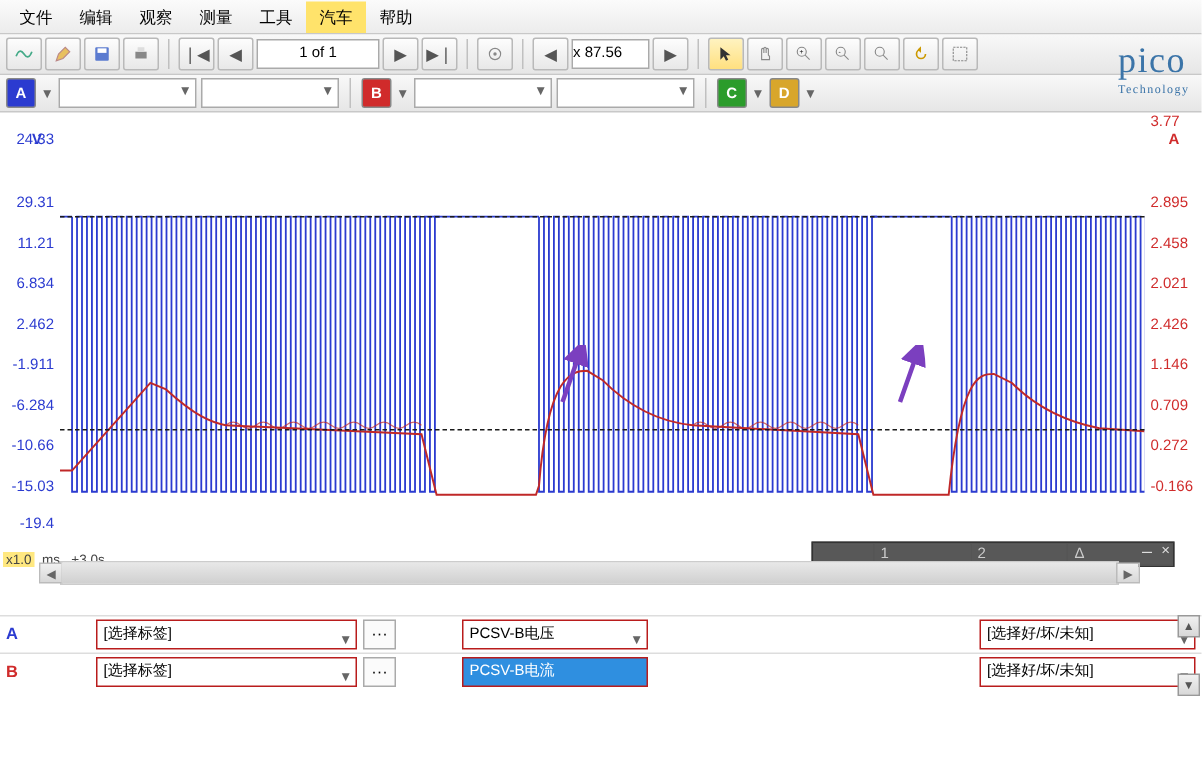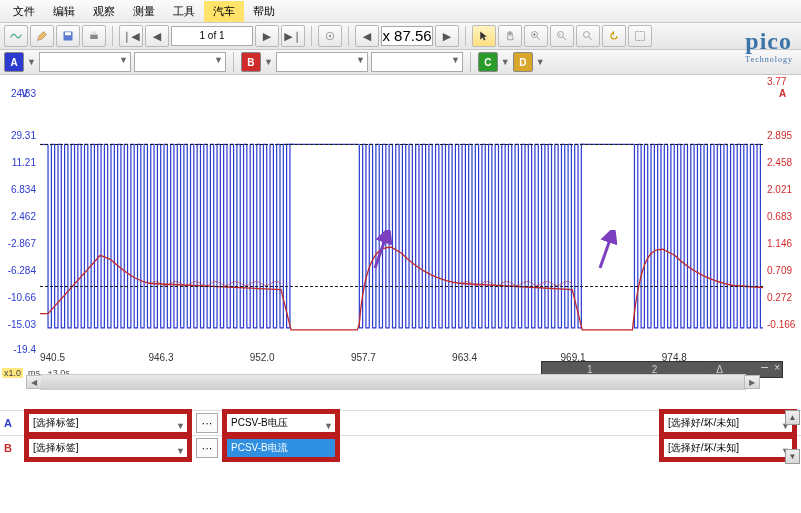--- a/index.html
+++ b/index.html
@@ -5,23 +5,23 @@
   body { margin:0; font-family:"Microsoft YaHei",Arial,sans-serif; font-size:11px; background:#fff;}
   .window { width:801px; height:513px; position:relative; background:#fff;}
   .menubar { height:22px; background:linear-gradient(#fbfbfb,#ececec); border-bottom:1px solid #c8c8c8; display:flex; align-items:center; padding:0 4px;}
   .menubar span { padding:3px 9px; cursor:default;}
   .menubar span.hl { background:#ffe36b;}
   .toolbar1 { height:26px; background:linear-gradient(#f8f8f8,#e6e6e6); border-bottom:1px solid #c8c8c8; display:flex; align-items:center; padding:0 4px; gap:2px;}
   .tbtn { width:22px; height:20px; border:1px solid #b9b9b9; border-radius:2px; background:linear-gradient(#fdfdfd,#e8e8e8); display:flex; align-items:center; justify-content:center; font-size:11px; color:#555;}
   .tbtn svg {width:12px;height:12px;}
   .sep { width:1px; height:20px; background:#c0c0c0; margin:0 4px;}
   .pgbox { height:18px; border:1px solid #aaa; width:80px; text-align:center; background:#fff; line-height:18px; font-size:10px;}
-  .zoombox{height:18px;border:1px solid #aaa;width:50px;text-align:center;background:#fff;line-height:18px;font-size:15px;}
+  .zoombox{height:18px;border:1px solid #aaa;width:50px;text-align:left;background:#fff;line-height:18px;font-size:10px;}
   .logo { position:absolute; right:8px; top:28px; font-family:Georgia,serif; color:#3b74a8; }
-  .logo .p{font-size:24px; letter-spacing:1px; font-weight:bold;}
+  .logo .p{font-size:24px; letter-spacing:1px; font-weight:normal;}
   .logo .t{font-size:8px; color:#3b74a8; text-align:right; letter-spacing:1px;}
   .chanbar { height:24px; background:linear-gradient(#f8f8f8,#e6e6e6); border-bottom:1px solid #c8c8c8; display:flex; align-items:center; padding:0 4px; gap:3px;}
   .chbtn { width:18px;height:18px; border:1px solid #888; border-radius:2px; display:flex;align-items:center;justify-content:center; font-weight:bold; font-size:10px; color:#fff;}
   .A{background:#2b3bd0;} .B{background:#d02b2b;} .C{background:#2b9c2b;} .D{background:#d8a62b;}
   .drop{width:90px;height:18px;border:1px solid #aaa;background:#fff;position:relative;}
   .darr{position:absolute;right:2px;top:2px;font-size:9px;color:#666;}
   .plot { position:absolute; left:0; top:76px; right:0; height:296px; }
   .yaxis-left{position:absolute;left:2px;top:0;bottom:20px;width:36px;}
   .yaxis-right{position:absolute;right:2px;top:0;bottom:20px;width:34px;text-align:right;}
   .ylab{position:absolute;font-size:10px;}
@@ -42,21 +42,21 @@
   .chA{color:#fff;}
   .sq{display:inline-block;width:8px;height:8px;margin-right:3px;}
   .closeX{position:absolute;right:2px;top:0;font-size:10px;color:#ddd;}
   .minus{position:absolute;right:14px;top:-2px;font-size:12px;color:#ddd;}
   .tabbar{position:absolute;left:0;right:0;top:392px;height:18px;background:linear-gradient(#5a5a5a,#3b3b3b);color:#ddd;display:flex;align-items:center;padding:0 6px;font-size:11px;}
   .tabbar .cls{position:absolute;right:6px;}
   .labelsgrid{position:absolute;left:0;right:0;top:410px;height:52px;background:#fff;}
   .lrow{height:24px;display:flex;align-items:center;border-top:1px solid #ddd;padding:0 4px;gap:4px;}
   .lch{width:16px;font-weight:bold;font-size:11px;}
   .lchA{color:#2b3bd0;} .lchB{color:#d02b2b;}
-  .combo{display:inline-block;height:18px;border:5px solid #b91c1c;background:#fff;padding:0 14px 0 4px;position:relative;font-size:10px;line-height:18px;min-width:140px;}
+  .combo{display:inline-block;height:18px;border:1px solid #b91c1c;background:#fff;padding:0 28px 0 4px;position:relative;font-size:10px;line-height:18px;min-width:140px;margin-left:40px;}
   .combo .darr{right:2px;top:3px;}
   .dots{width:20px;height:18px;border:1px solid #aaa;display:inline-flex;align-items:center;justify-content:center;background:#fbfbfb;font-size:11px;}
   .combo.hl{background:#2f8fe0;color:#fff;}
   .scrolls{position:absolute; right:3px; top:410px; width:13px;}
   .sbtn{width:13px;height:13px;background:linear-gradient(#f0f0f0,#d8d8d8);border:1px solid #999;display:flex;align-items:center;justify-content:center;font-size:8px;color:#555;}
   .caption{position:absolute;left:0;right:0;top:475px;text-align:center;font-size:14px;font-family:SimSun,"Microsoft YaHei";}
   .caption b{font-weight:bold;}
   .scrollbar-h{position:absolute;left:40px;right:55px;top:374px;height:14px;background:#efefef;border:1px solid #ccc;}
   .scrollbar-h .thumb{position:absolute;left:0;top:0;bottom:0;width:100%;background:linear-gradient(#e8e8e8,#d0d0d0);}
   .scrollbar-h .ab{position:absolute;top:0;bottom:0;width:14px;background:linear-gradient(#f0f0f0,#d8d8d8);border:1px solid #bbb;display:flex;align-items:center;justify-content:center;font-size:8px;color:#666;}
@@ -191,33 +191,33 @@
   </div>
 
   <div class="plot">
     <div class="yaxis-left">
       <div class="ylab l" style="top:12px">24.33</div>
       <div class="ylab l" style="top:12px;color:#2b3bd0;font-weight:bold;right:10px">V</div>
       <div class="ylab l" style="top:54px">29.31</div>
       <div class="ylab l" style="top:81px">11.21</div>
       <div class="ylab l" style="top:108px">6.834</div>
       <div class="ylab l" style="top:135px">2.462</div>
-      <div class="ylab l" style="top:162px">-2.867</div>
+      <div class="ylab l" style="top:162px">-1.911</div>
       <div class="ylab l" style="top:189px">-6.284</div>
       <div class="ylab l" style="top:216px">-10.66</div>
       <div class="ylab l" style="top:243px">-15.03</div>
       <div class="ylab l" style="top:268px">-19.4</div>
     </div>
     <div class="yaxis-right">
       <div class="ylab r" style="top:0">3.77</div>
       <div class="ylab r" style="top:12px;font-weight:bold;left:14px">A</div>
       <div class="ylab r" style="top:54px">2.895</div>
       <div class="ylab r" style="top:81px">2.458</div>
       <div class="ylab r" style="top:108px">2.021</div>
-      <div class="ylab r" style="top:135px">0.683</div>
+      <div class="ylab r" style="top:135px">2.426</div>
       <div class="ylab r" style="top:162px">1.146</div>
       <div class="ylab r" style="top:189px">0.709</div>
       <div class="ylab r" style="top:216px">0.272</div>
       <div class="ylab r" style="top:243px">-0.166</div>
     </div>
 
     <div class="canvas">
       <div class="dashedH" style="top:64px"></div>
       <div class="dashedH" style="top:206px"></div>
       <svg width="100%" height="100%" viewBox="0 0 720 270" preserveAspectRatio="none">
@@ -265,29 +265,20 @@
             <line x1="4" y1="38" x2="16" y2="4" stroke="#7b3fbf" stroke-width="3" marker-end="url(#ah1)"></line>
           </svg>
       </div>
       <div class="arrow" style="left:555px;top:150px">
         <svg viewBox="0 0 20 40">
             <line x1="4" y1="38" x2="16" y2="4" stroke="#7b3fbf" stroke-width="3" marker-end="url(#ah1)"></line>
           </svg>
       </div>
     </div>
 
-    <div class="xaxis">
-      <span class="xlab" style="left:0">940.5</span>
-      <span class="xlab" style="left:15%">946.3</span>
-      <span class="xlab" style="left:29%">952.0</span>
-      <span class="xlab" style="left:43%">957.7</span>
-      <span class="xlab" style="left:57%">963.4</span>
-      <span class="xlab" style="left:72%">969.1</span>
-      <span class="xlab" style="left:86%">974.8</span>
-    </div>
     <div class="xinfo">
       <span class="s">x1.0</span>&nbsp;
       <span>ms</span>&nbsp;&nbsp;
       <span>+3.0s</span>
     </div>
 
     <div class="measbox">
       <span class="minus">–</span>
       <span class="closeX">×</span>
       <table>

